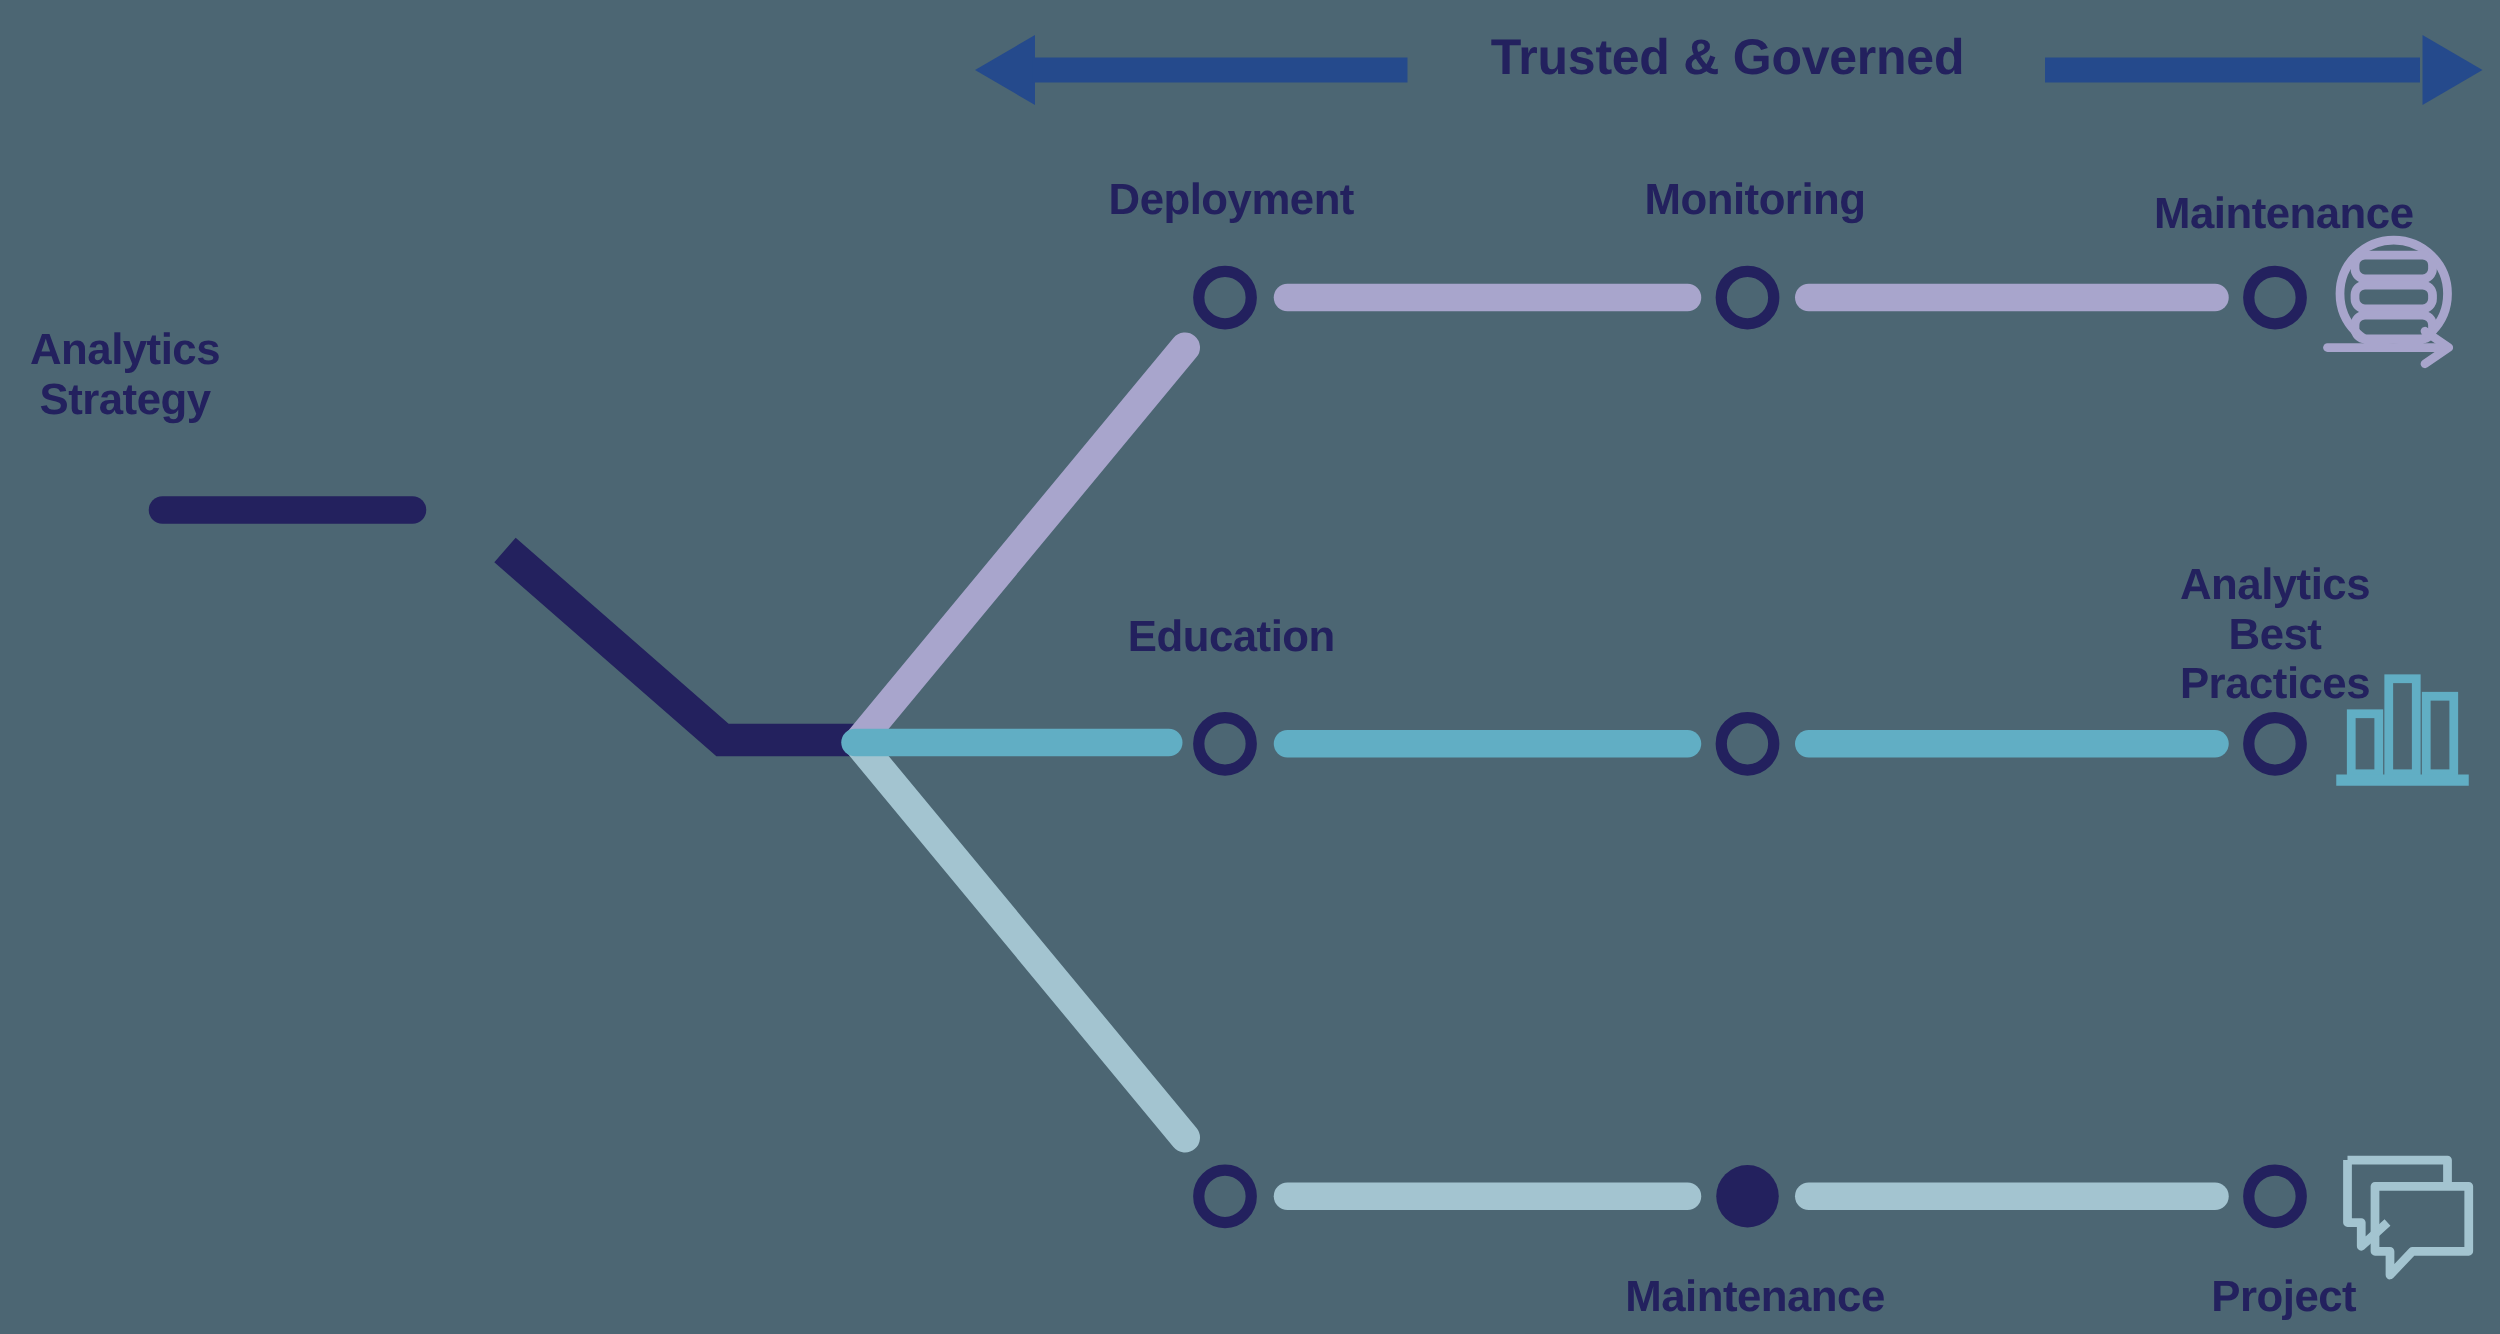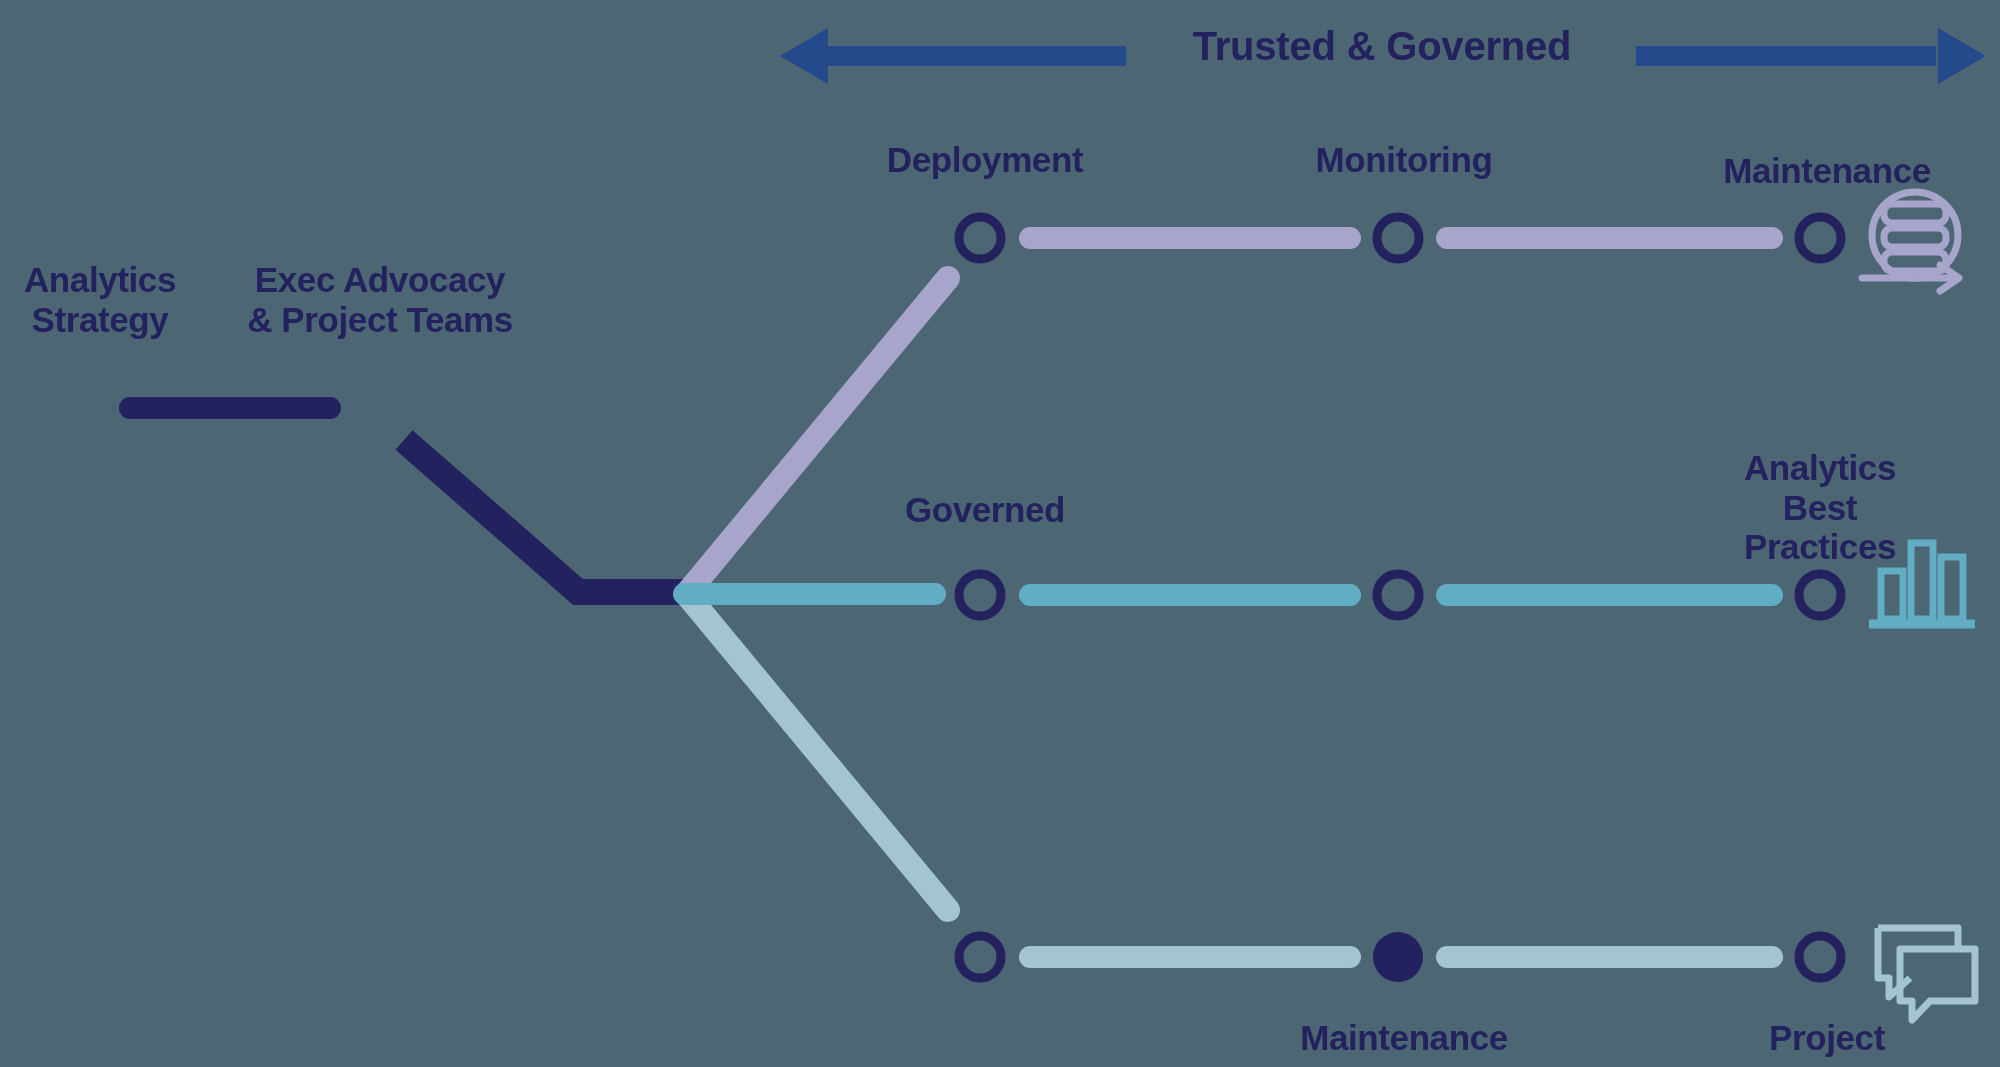--- a/index.html
+++ b/index.html
@@ -118,30 +118,28 @@
       </g>
     </g>
 
   </svg>
 
   <div class="label banner-title" style="left:1382px; top:24px;">Trusted &amp; Governed</div>
 
   <div class="label" style="left:100px; top:260px;">Analytics
 Strategy</div>
 
-  <div class="label" style="left:380px; top:260px;">Exec Advocacy
-&amp; Project Teams</div>
 
   <div class="label" style="left:985px; top:140px;text-align:right;">Deployment</div>
 
   <div class="label" style="left:1404px; top:140px;">Monitoring</div>
 
   <div class="label" style="left:1827px; top:140px;margin-top:11px;">Maintenance</div>
 
-  <div class="label" style="left:985px; top:490px;">Governed</div>
+  <div class="label" style="left:985px; top:490px;">Education</div>
 
 
   <div class="label" style="left:1820px; top:448px;">Analytics
 Best Practices</div>
 
 
   <div class="label" style="left:1404px; top:1018px;">Maintenance</div>
 
   <div class="label" style="left:1827px; top:1018px;">Project</div>
 

